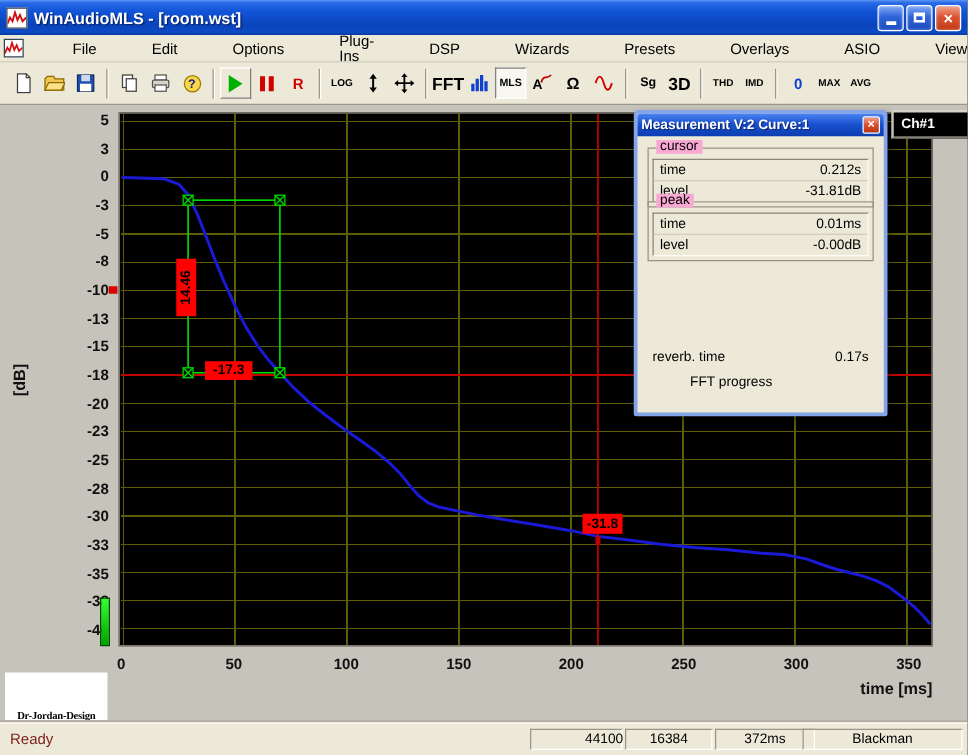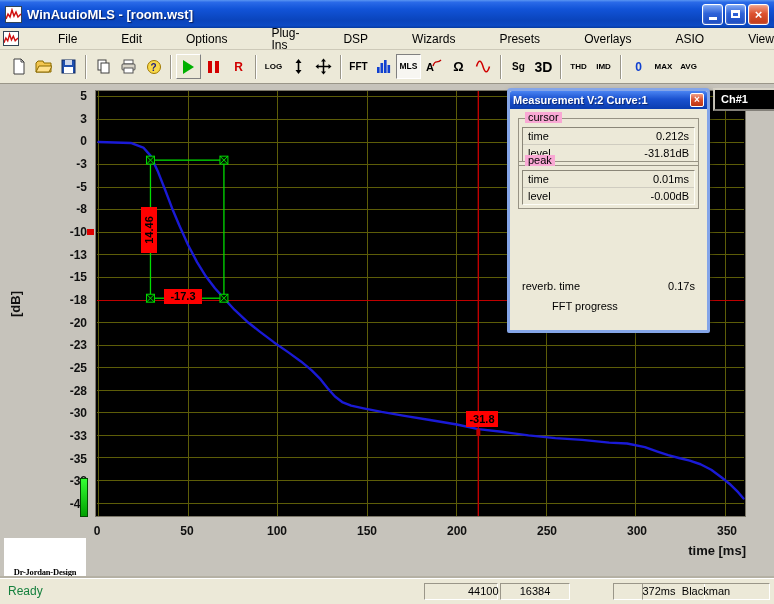--- a/index.html
+++ b/index.html
@@ -94,26 +94,26 @@
   .fft-progress { position:absolute; left:42px; top:209px; font:11px/12px "Liberation Sans",sans-serif; }
 
   
   .logo { position:absolute; left:4px; top:454px; width:82px; height:40px; background:#fff;
     display:flex; flex-direction:column; align-items:center; justify-content:flex-end; padding-bottom:1px; }
   .logo-text { font:bold 8.5px/9px "Liberation Serif",serif; color:#000; letter-spacing:-0.2px;margin-top:38px; }
 
   
   .statusbar { position:absolute; left:0; top:578px; width:774px; height:26px; background:#ece9d8;
     border-top:1px solid #fff; box-shadow:0 -2px 0 #b5b1a4; }
-  .ready { position:absolute; left:8px; top:6px; font:12px/1 "Liberation Sans",sans-serif; color:#15803d; }
+  .ready { position:absolute; left:8px; top:6px; font:12px/1 "Liberation Sans",sans-serif; color:#7f1d1d; }
   .sbox { position:absolute; top:4px; height:17px; border:1px solid; border-color:#9a9689 #fff #fff #9a9689;
     font:11px/15px "Liberation Sans",sans-serif; text-align:center; color:#000; }
   #sbox0 { left:424px; width:74px;padding-left:43px; }
   #sbox1 { left:500px; width:70px; }
-  #sbox2 { left:572px; width:92px;margin-left:41px; }
+  #sbox2 { left:572px; width:80px; }
   #sbox3 { left:642px; width:128px; }
 </style>
 </head>
 <body>
 
 <div class="win">
 
   <div class="titlebar">
     <span class="appicon">
       <svg width="15" height="13" viewBox="0 0 15 13">
@@ -219,21 +219,21 @@
     <span class="tbtn">
       <svg width="17" height="17" viewBox="0 0 17 17">
           <path d="M8.5 3v11M3 8.5h11" stroke="#000" stroke-width="1.5"></path>
           <polygon points="8.5,0.5 6,3.5 11,3.5" fill="#000"></polygon>
           <polygon points="8.5,16.5 6,13.5 11,13.5" fill="#000"></polygon>
           <polygon points="0.5,8.5 3.5,6 3.5,11" fill="#000"></polygon>
           <polygon points="16.5,8.5 13.5,6 13.5,11" fill="#000"></polygon>
         </svg>
     </span>
     <span class="tsep"></span>
-    <span class="tbtn" style="font-size:10px">FFT</span>
+    <span class="tbtn" style="font-size:14px">FFT</span>
     <span class="tbtn">
       <svg width="17" height="17" viewBox="0 0 17 17">
           <rect x="2" y="9" width="2.6" height="6" fill="#1040d0"></rect>
           <rect x="5.5" y="5" width="2.6" height="10" fill="#1040d0"></rect>
           <rect x="9" y="2" width="2.6" height="13" fill="#1040d0"></rect>
           <rect x="12.5" y="7" width="2.6" height="8" fill="#1040d0"></rect>
         </svg>
     </span>
     <span class="tbtn pressed" style="font-size:8.5px">MLS</span>
     <span class="tbtn">

